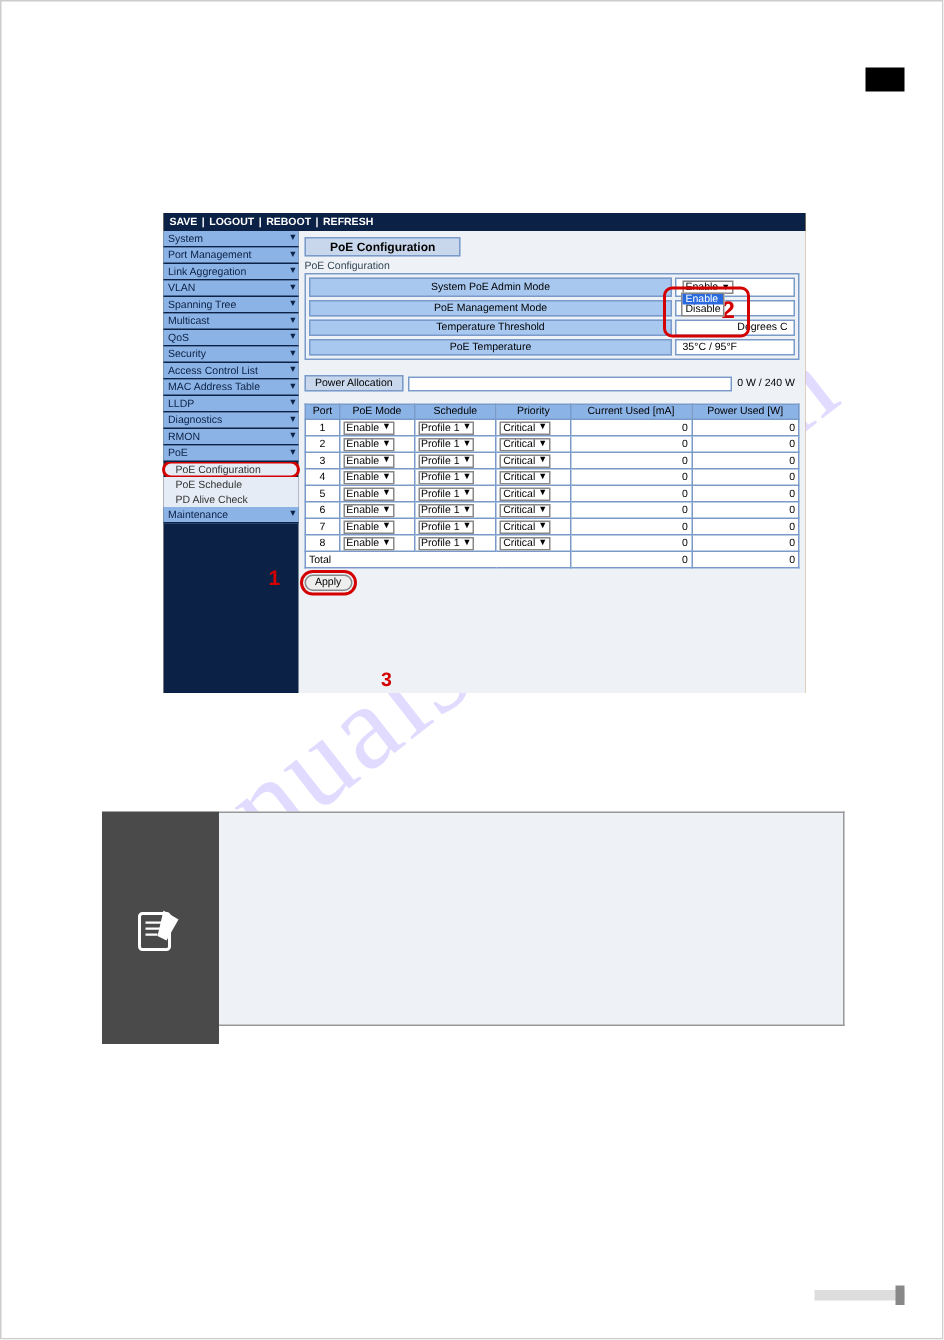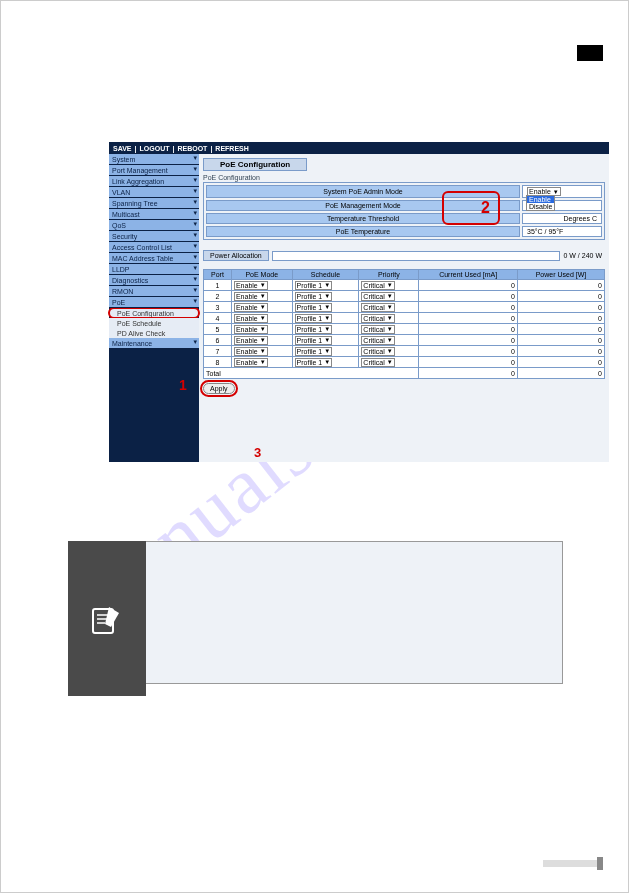--- a/index.html
+++ b/index.html
@@ -2,21 +2,21 @@
 <html><head>
 <meta charset="utf-8">
 <style>
   *{box-sizing:border-box;margin:0;padding:0;font-family:Arial,sans-serif}
   body{background:#fff;width:629px;height:893px;position:relative;overflow:hidden}
   .page{position:absolute;left:0;top:0;width:629px;height:893px;border:1px solid #ccc}
   .blackbox-tr{position:absolute;right:25px;top:44px;width:26px;height:16px;background:#000}
   .blackbox-br{position:absolute;right:25px;bottom:25px;width:60px;height:7px;background:#ddd}
   .blackbox-br::after{content:"";position:absolute;right:0;top:-3px;width:6px;height:13px;background:#888}
 
-  .app{position:absolute;left:108px;top:141px;width:500px;height:320px;background:#a16207;font-size:8px}
+  .app{position:absolute;left:108px;top:141px;width:428px;height:320px;background:#a16207;font-size:8px}
   .topbar{height:12px;display:flex;align-items:center;gap:3px;padding-left:4px;background:#0b2145}
   .topbar span{color:#fff;font-weight:bold;font-size:7px}
   .sep{color:#2a4a7a}
 
   .body{display:flex;height:calc(100% - 12px);background:#eef2f7}
   .side{width:90px;background:#0b2145;display:flex;flex-direction:column}
   .side .item{background:#8cb3e6;color:#0b2145;border-bottom:1px solid #0b2145;padding:1px 3px;font-size:7px;position:relative;height:11px;display:flex;align-items:center}
   .side .item .chev{position:absolute;right:2px;top:0;font-size:7px;color:#0b2145}
   .side .sub{background:#e6ecf5;color:#333;font-size:7px;padding:1px 3px 1px 8px;height:10px;display:flex;align-items:center}
   .side .hl{outline:2px solid #d40000;outline-offset:-1px;border-radius:6px}

